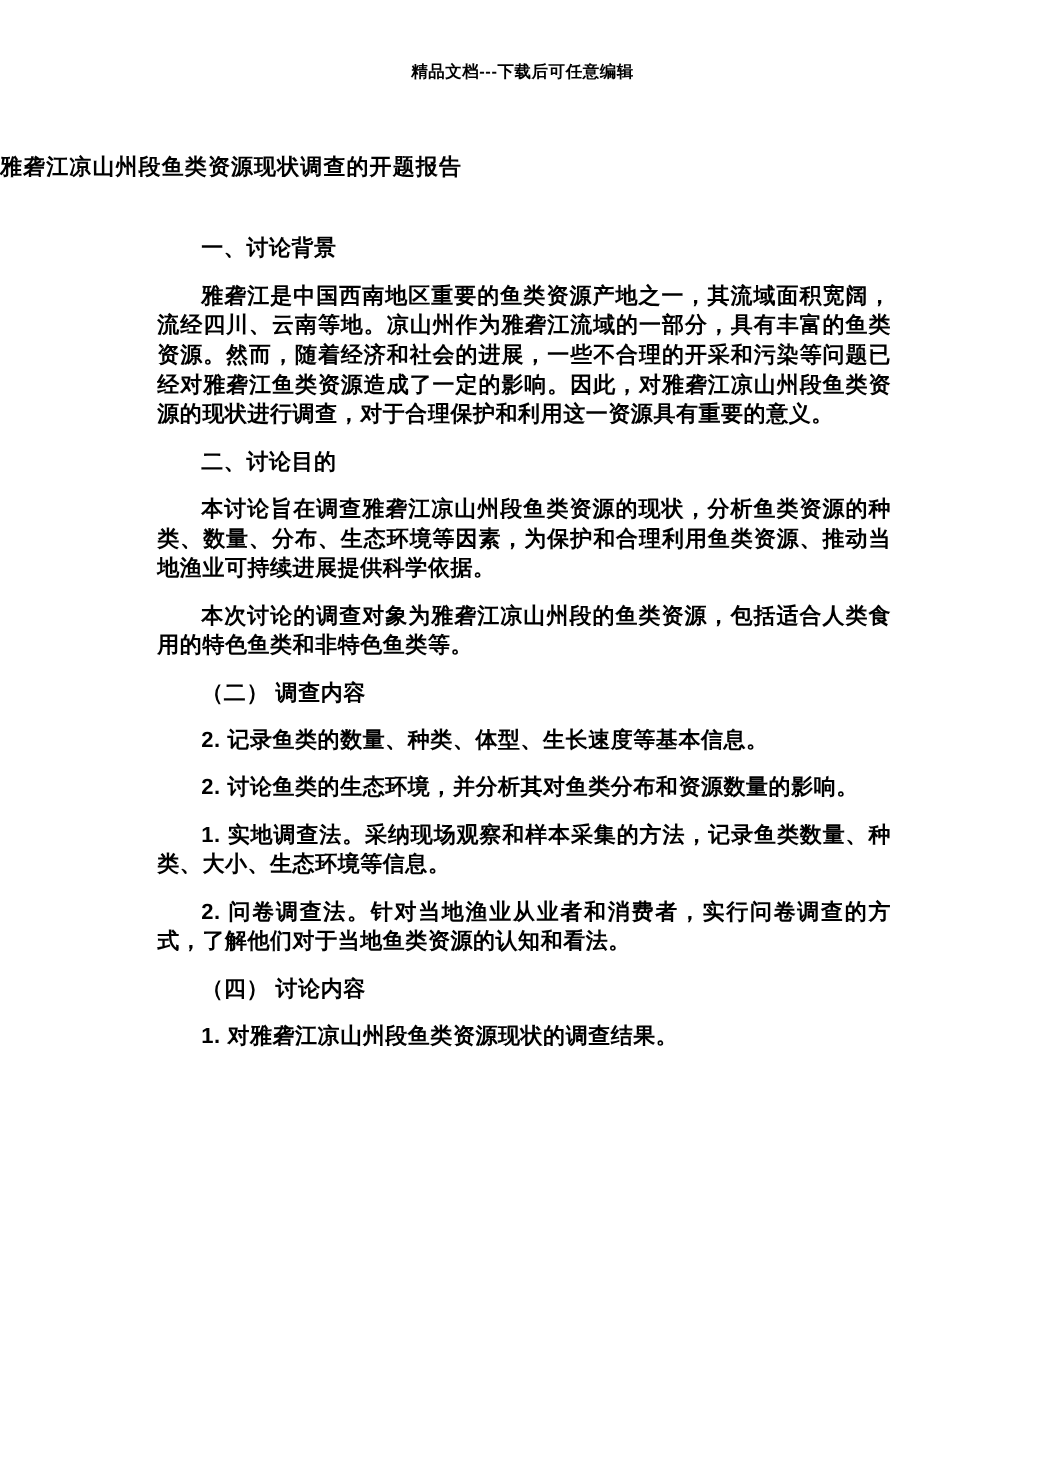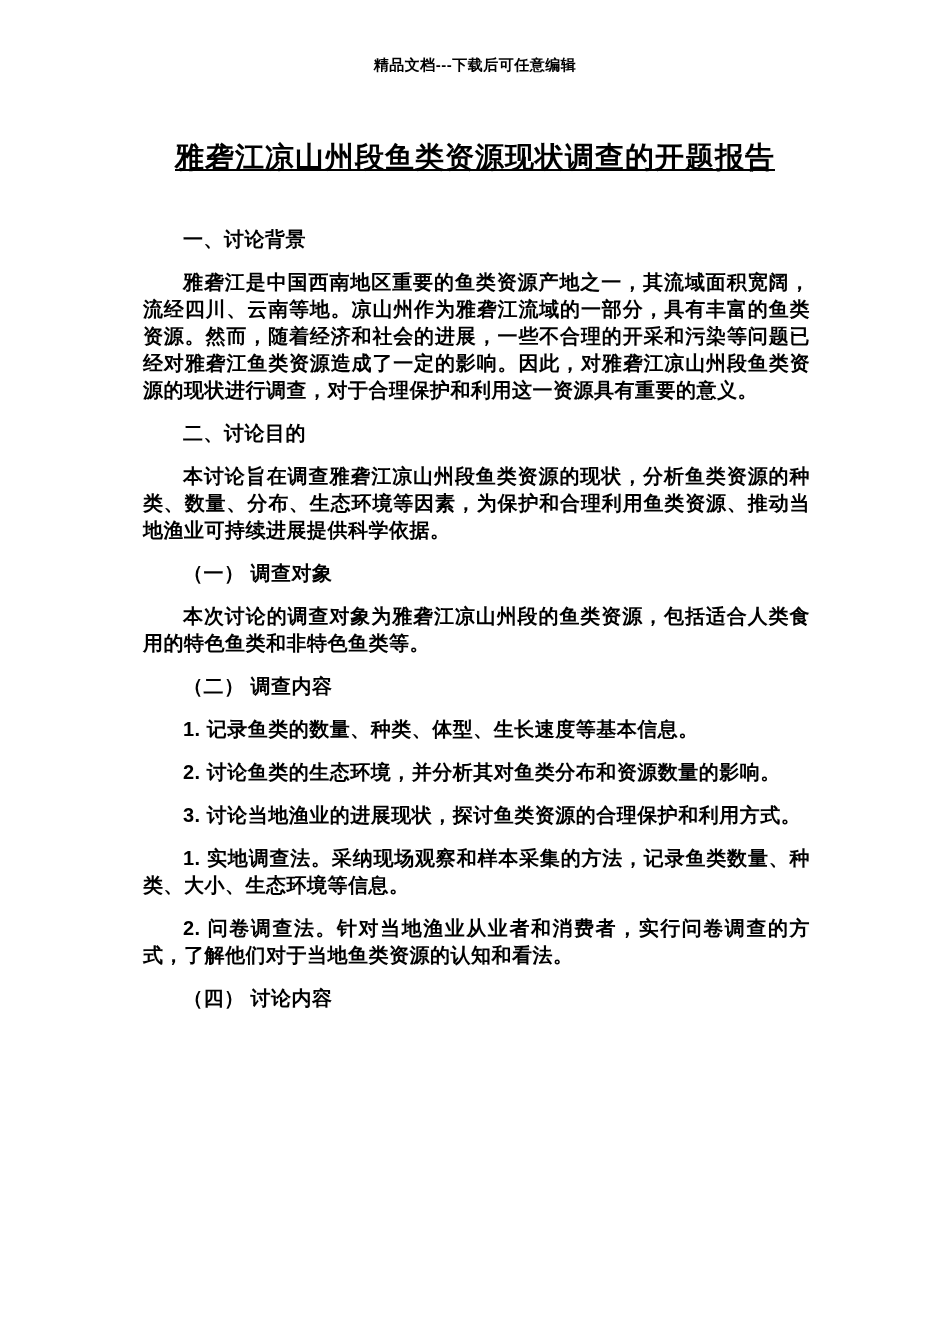--- a/index.html
+++ b/index.html
@@ -19,27 +19,25 @@
     padding-top: 56px;
   }
   .header-note {
     text-align: center;
     font-size: 15px;
     font-weight: 600;
     letter-spacing: 0.5px;
     color: #000000;
   }
   .doc-title {
-    text-align: center;
     margin-top: 63px;
-    font-size: 29px;
+    font-size: 20px;
     font-weight: 800;
     letter-spacing: 1px;
     color: #000000;
-    text-decoration: underline;
   }
   .content {
     margin: 48px 140px 0 143px;
     font-size: 20px;
     line-height: 27px;
     font-weight: 600;
     letter-spacing: 0.5px;
     text-align: justify;
   }
   .content .block {
@@ -58,24 +56,23 @@
 
   <div class="header-note">精品文档---下载后可任意编辑</div>
 
   <div class="doc-title">雅砻江凉山州段鱼类资源现状调查的开题报告</div>
 
   <div class="content">
     <div class="block section-heading">一、讨论背景</div>
     <div class="block paragraph">雅砻江是中国西南地区重要的鱼类资源产地之一，其流域面积宽阔，流经四川、云南等地。凉山州作为雅砻江流域的一部分，具有丰富的鱼类资源。然而，随着经济和社会的进展，一些不合理的开采和污染等问题已经对雅砻江鱼类资源造成了一定的影响。因此，对雅砻江凉山州段鱼类资源的现状进行调查，对于合理保护和利用这一资源具有重要的意义。</div>
     <div class="block section-heading">二、讨论目的</div>
     <div class="block paragraph">本讨论旨在调查雅砻江凉山州段鱼类资源的现状，分析鱼类资源的种类、数量、分布、生态环境等因素，为保护和合理利用鱼类资源、推动当地渔业可持续进展提供科学依据。</div>
-    <div class="block subsection-heading">（一） 调查对象</div>
     <div class="block paragraph">本次讨论的调查对象为雅砻江凉山州段的鱼类资源，包括适合人类食用的特色鱼类和非特色鱼类等。</div>
     <div class="block subsection-heading">（二） 调查内容</div>
-    <div class="block paragraph">1. 记录鱼类的数量、种类、体型、生长速度等基本信息。</div>
+    <div class="block paragraph">2. 记录鱼类的数量、种类、体型、生长速度等基本信息。</div>
     <div class="block paragraph">2. 讨论鱼类的生态环境，并分析其对鱼类分布和资源数量的影响。</div>
-    <div class="block paragraph">3. 讨论当地渔业的进展现状，探讨鱼类资源的合理保护和利用方式。</div>
     <div class="block paragraph">1. 实地调查法。采纳现场观察和样本采集的方法，记录鱼类数量、种类、大小、生态环境等信息。</div>
     <div class="block paragraph">2. 问卷调查法。针对当地渔业从业者和消费者，实行问卷调查的方式，了解他们对于当地鱼类资源的认知和看法。</div>
     <div class="block subsection-heading">（四） 讨论内容</div>
+    <div class="block paragraph">1. 对雅砻江凉山州段鱼类资源现状的调查结果。</div>
   </div>
 
 </div>
 
 </body></html>

